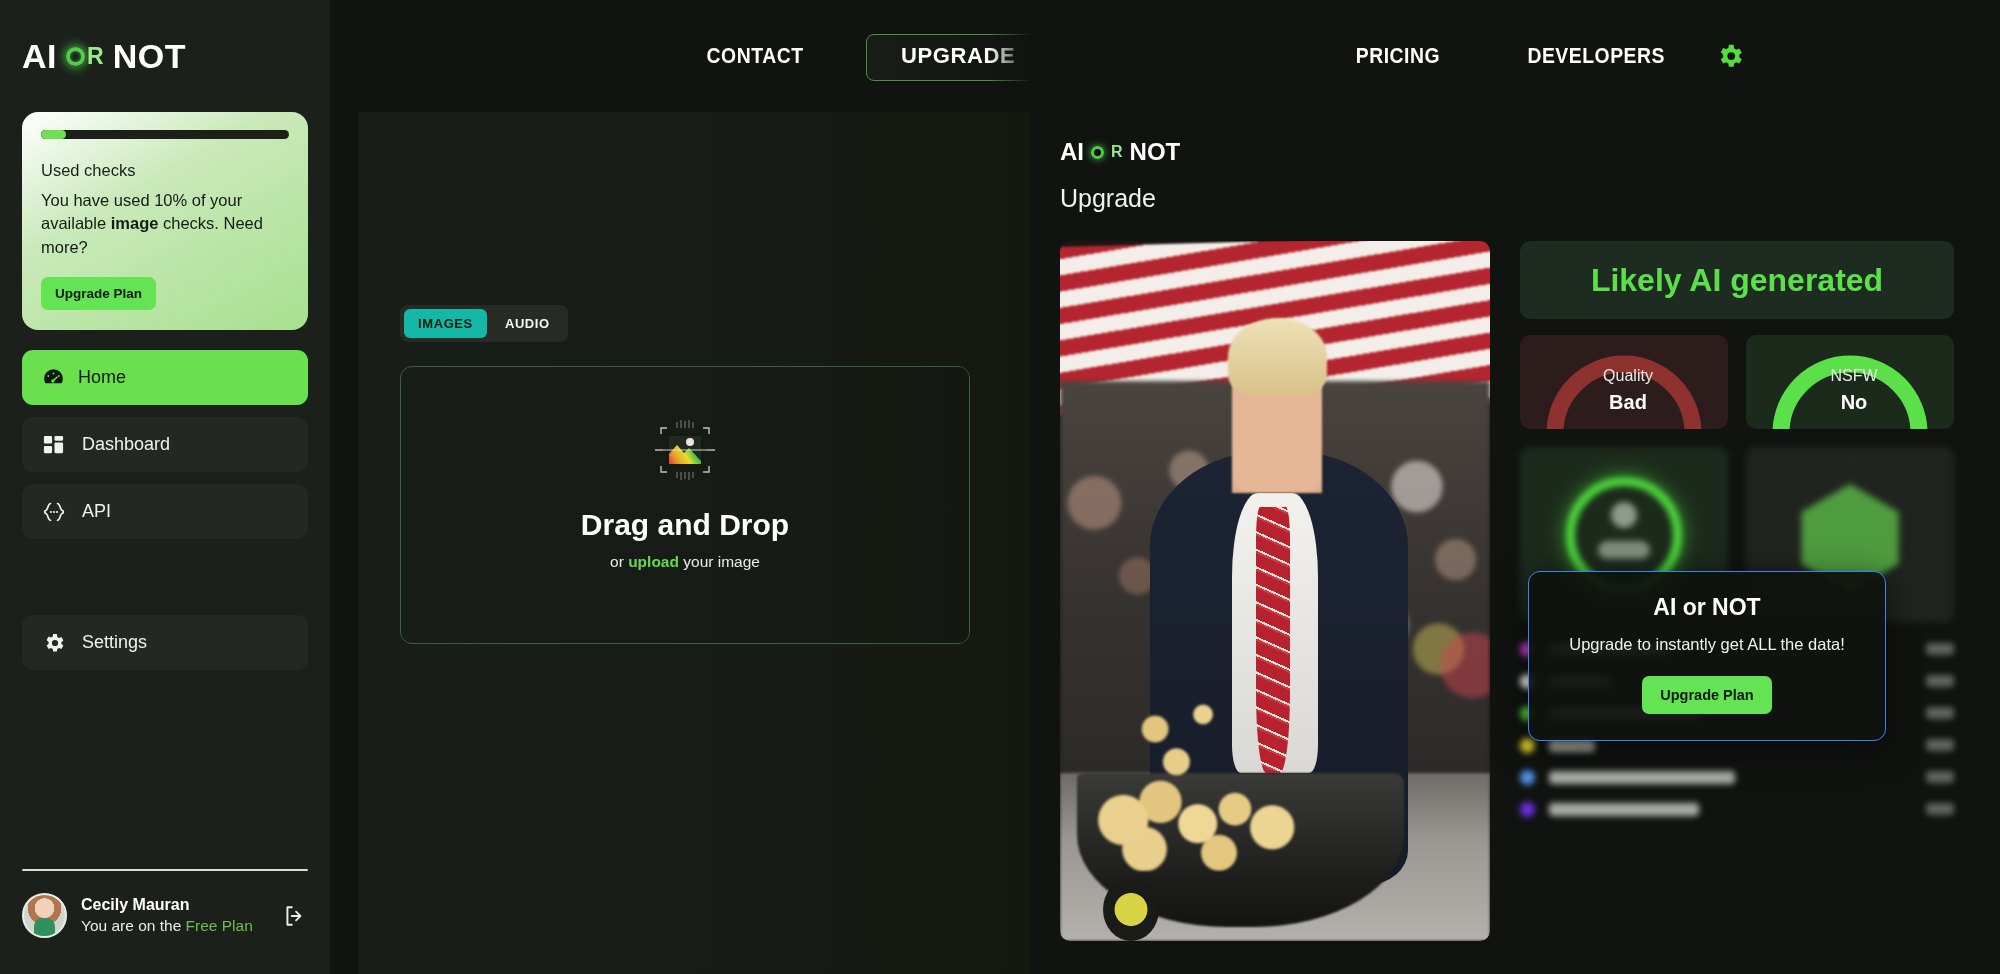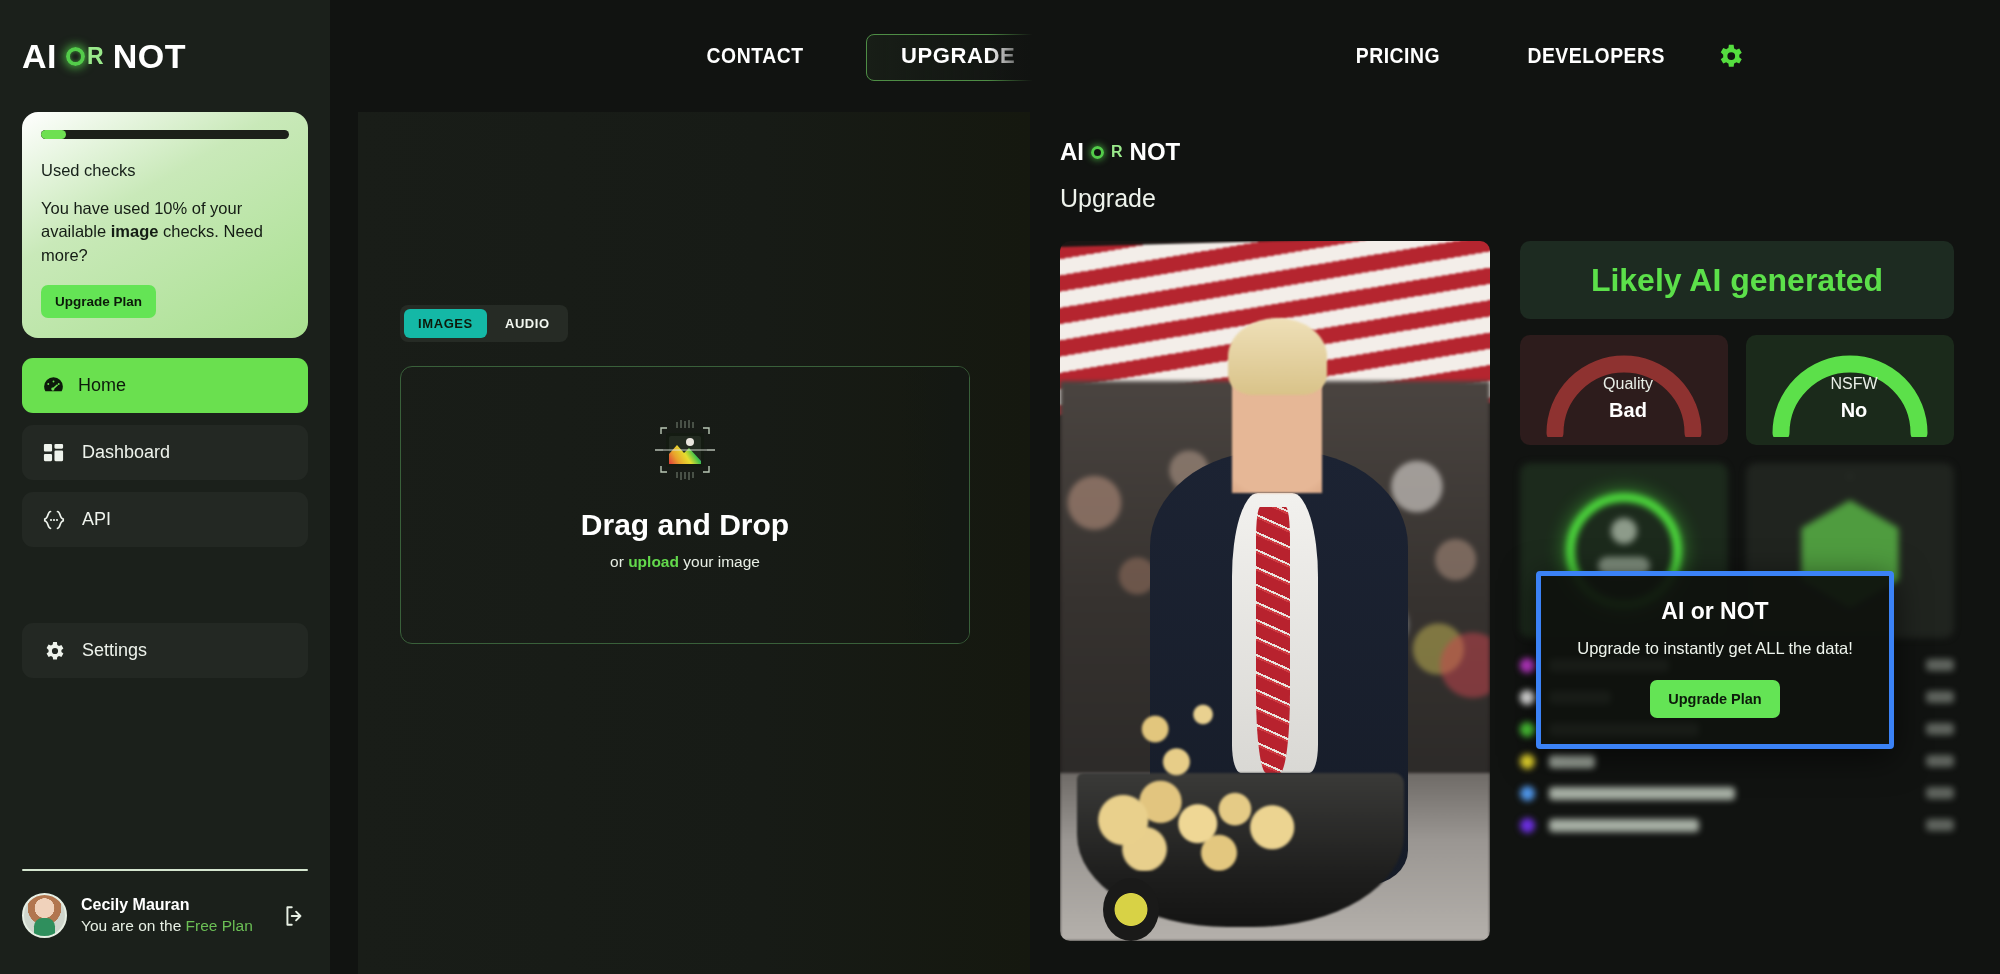--- a/index.html
+++ b/index.html
@@ -33,21 +33,21 @@
   }
   .logo .orR { color: #9ae98b; font-size: 23px; font-weight: 700; }
 
   .usage-card {
     background: linear-gradient(150deg, #ffffff 0%, #c9e9b9 38%, #a8e08f 100%);
     border-radius: 16px; padding: 18px 19px 20px;
     color: #10160f;
   }
   .usage-bar { height: 9px; border-radius: 6px; background: #1c2019; overflow: hidden; margin-bottom: 22px; }
   .usage-bar > i { display: block; height: 100%; background: #6ee052; border-radius: 6px; }
-  .usage-title { font-size: 16.5px; color: #17211a; margin-bottom: 17px; }
+  .usage-title { font-size: 16.5px; color: #17211a; margin-bottom: 9px; }
   .usage-text { font-size: 16.5px; line-height: 1.42; color: #141c14; margin-bottom: 18px; }
   .usage-text b { font-weight: 700; }
   .btn-green {
     display: inline-block; background: #64e455; color: #0c1a0a;
     font-size: 13.5px; font-weight: 700; border: 0; border-radius: 7px;
     padding: 9px 14px; cursor: pointer; font-family: "Liberation Sans", sans-serif;
   }
 
   .nav { margin-top: 20px; display: flex; flex-direction: column; gap: 12px; }
   .nav-item {
@@ -216,21 +216,21 @@
 
   .result-col { flex: 1 1 auto; position: relative; }
   .verdict {
     height: 78px; border-radius: 10px; background: #1d2b21;
     display: flex; align-items: center; justify-content: center; margin-bottom: 16px;
   }
   .verdict span { color: #5ce04a; font-size: 32px; font-weight: 700; }
 
   .gauge-grid { display: grid; grid-template-columns: 1fr 1fr; gap: 18px; }
   .gauge-card {
-    height: 110px; border-radius: 10px; position: relative;
+    height: 94px; border-radius: 10px; position: relative;
     display: flex; flex-direction: column; align-items: center; justify-content: center;
     overflow: hidden;
     padding-left: 8px;
   }
   .gauge-card.bad { background: #2d1c1c; }
   .gauge-card.good { background: #1b2a1b; }
   .gauge-card svg { position: absolute; left: 50%; top: 16px; transform: translateX(-50%); }
   .g-label { position: relative; color: #e9efe7; font-size: 16px; margin-top: 16px; }
   .g-value { position: relative; color: #fff; font-size: 20px; font-weight: 700; margin-top: 6px; }
 
@@ -255,23 +255,23 @@
     clip-path: polygon(50% 0%, 97% 26%, 97% 74%, 50% 100%, 3% 74%, 3% 26%); }
 
   .legend-list { margin-top: 16px; display: flex; flex-direction: column; gap: 10px; filter: blur(3.2px); }
   .legend-row { display: flex; align-items: center; gap: 14px; height: 22px; }
   .legend-dot { width: 15px; height: 15px; border-radius: 50%; flex: 0 0 15px; }
   .legend-name { height: 13px; border-radius: 4px; background: rgba(225,235,222,.72); }
   .legend-val { margin-left: auto; width: 28px; height: 12px; border-radius: 4px; background: rgba(190,200,188,.45); }
 
   
   .overlay-card {
-    position: absolute; left: 16px; top: 330px; width: 358px;
+    position: absolute; left: 8px; top: 330px; width: 358px;
     background: #16191580; background: rgba(15,18,14,.94);
-    border: 5px solid #3b82f6; border-radius: 4px;
+    border: 1px solid #3b82f6; border-radius: 12px;
     padding: 22px 20px 26px; text-align: center;
     box-shadow: 0 8px 34px rgba(0,0,0,.6);
     z-index: 9;
   }
   .ov-title { color: #fff; font-size: 23px; font-weight: 700; margin-bottom: 14px; }
   .ov-sub { color: #eef4ec; font-size: 16.5px; margin-bottom: 22px; }
   .ov-btn { font-size: 14.5px; padding: 11px 18px; }
 </style>
 </head>
 <body>

